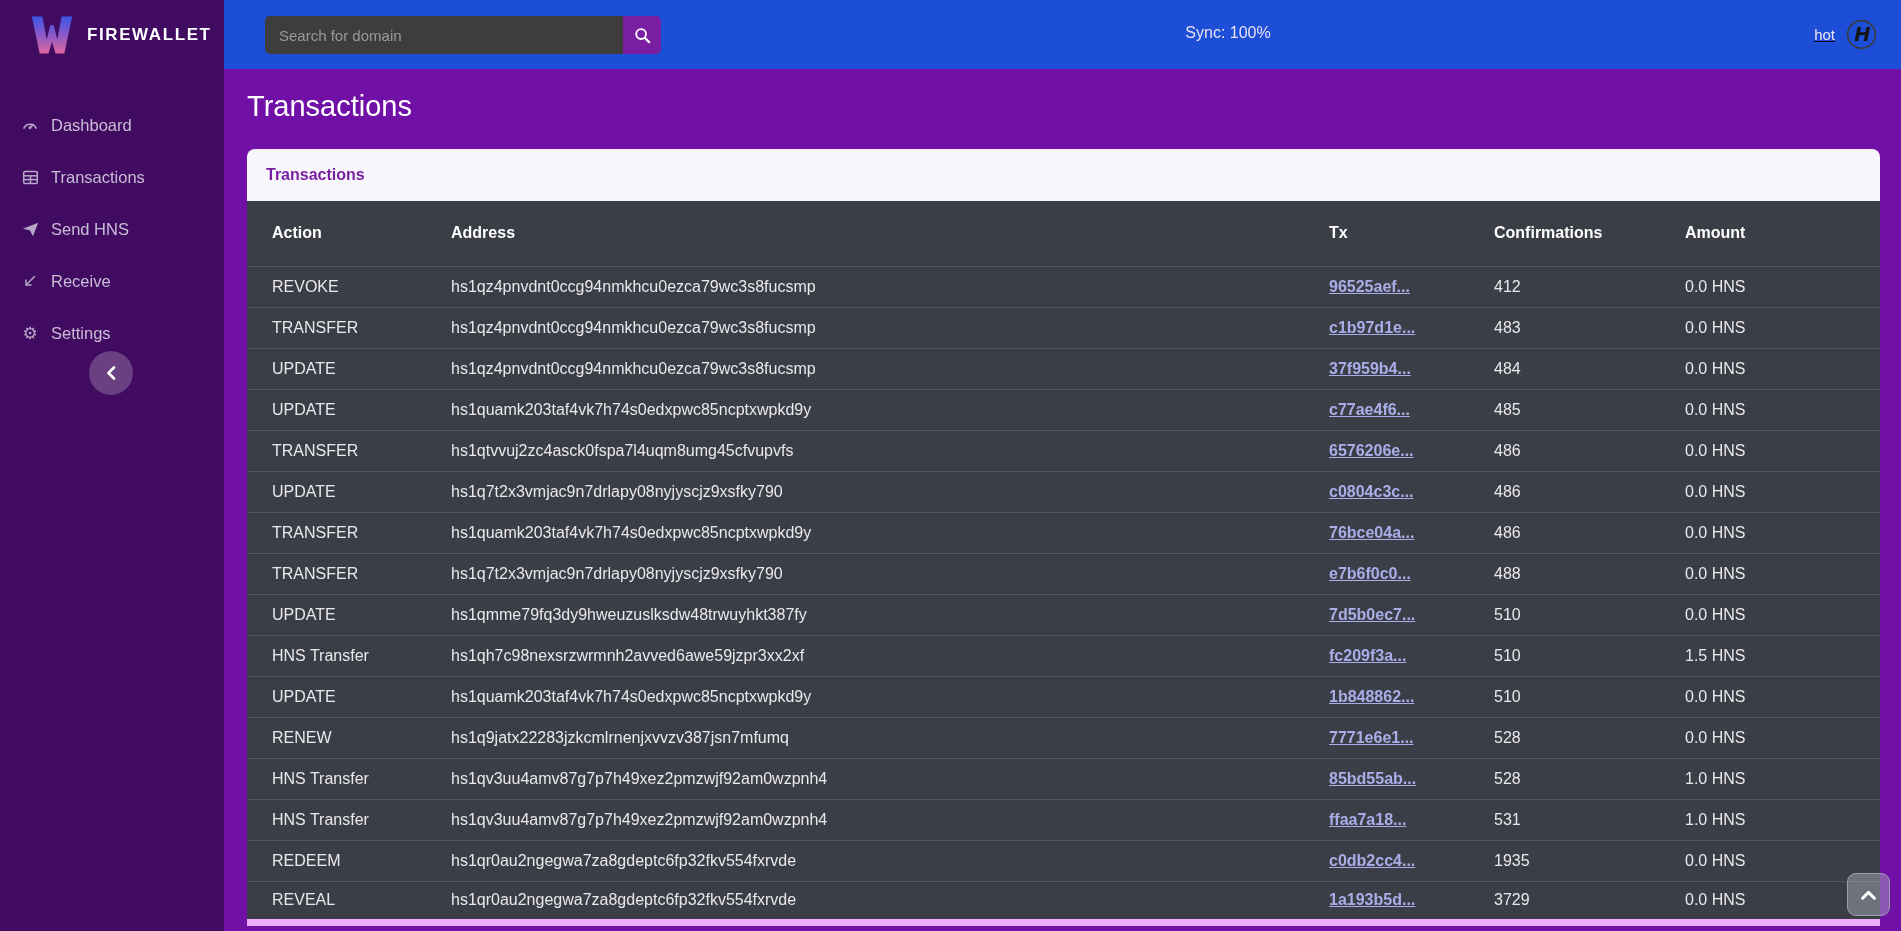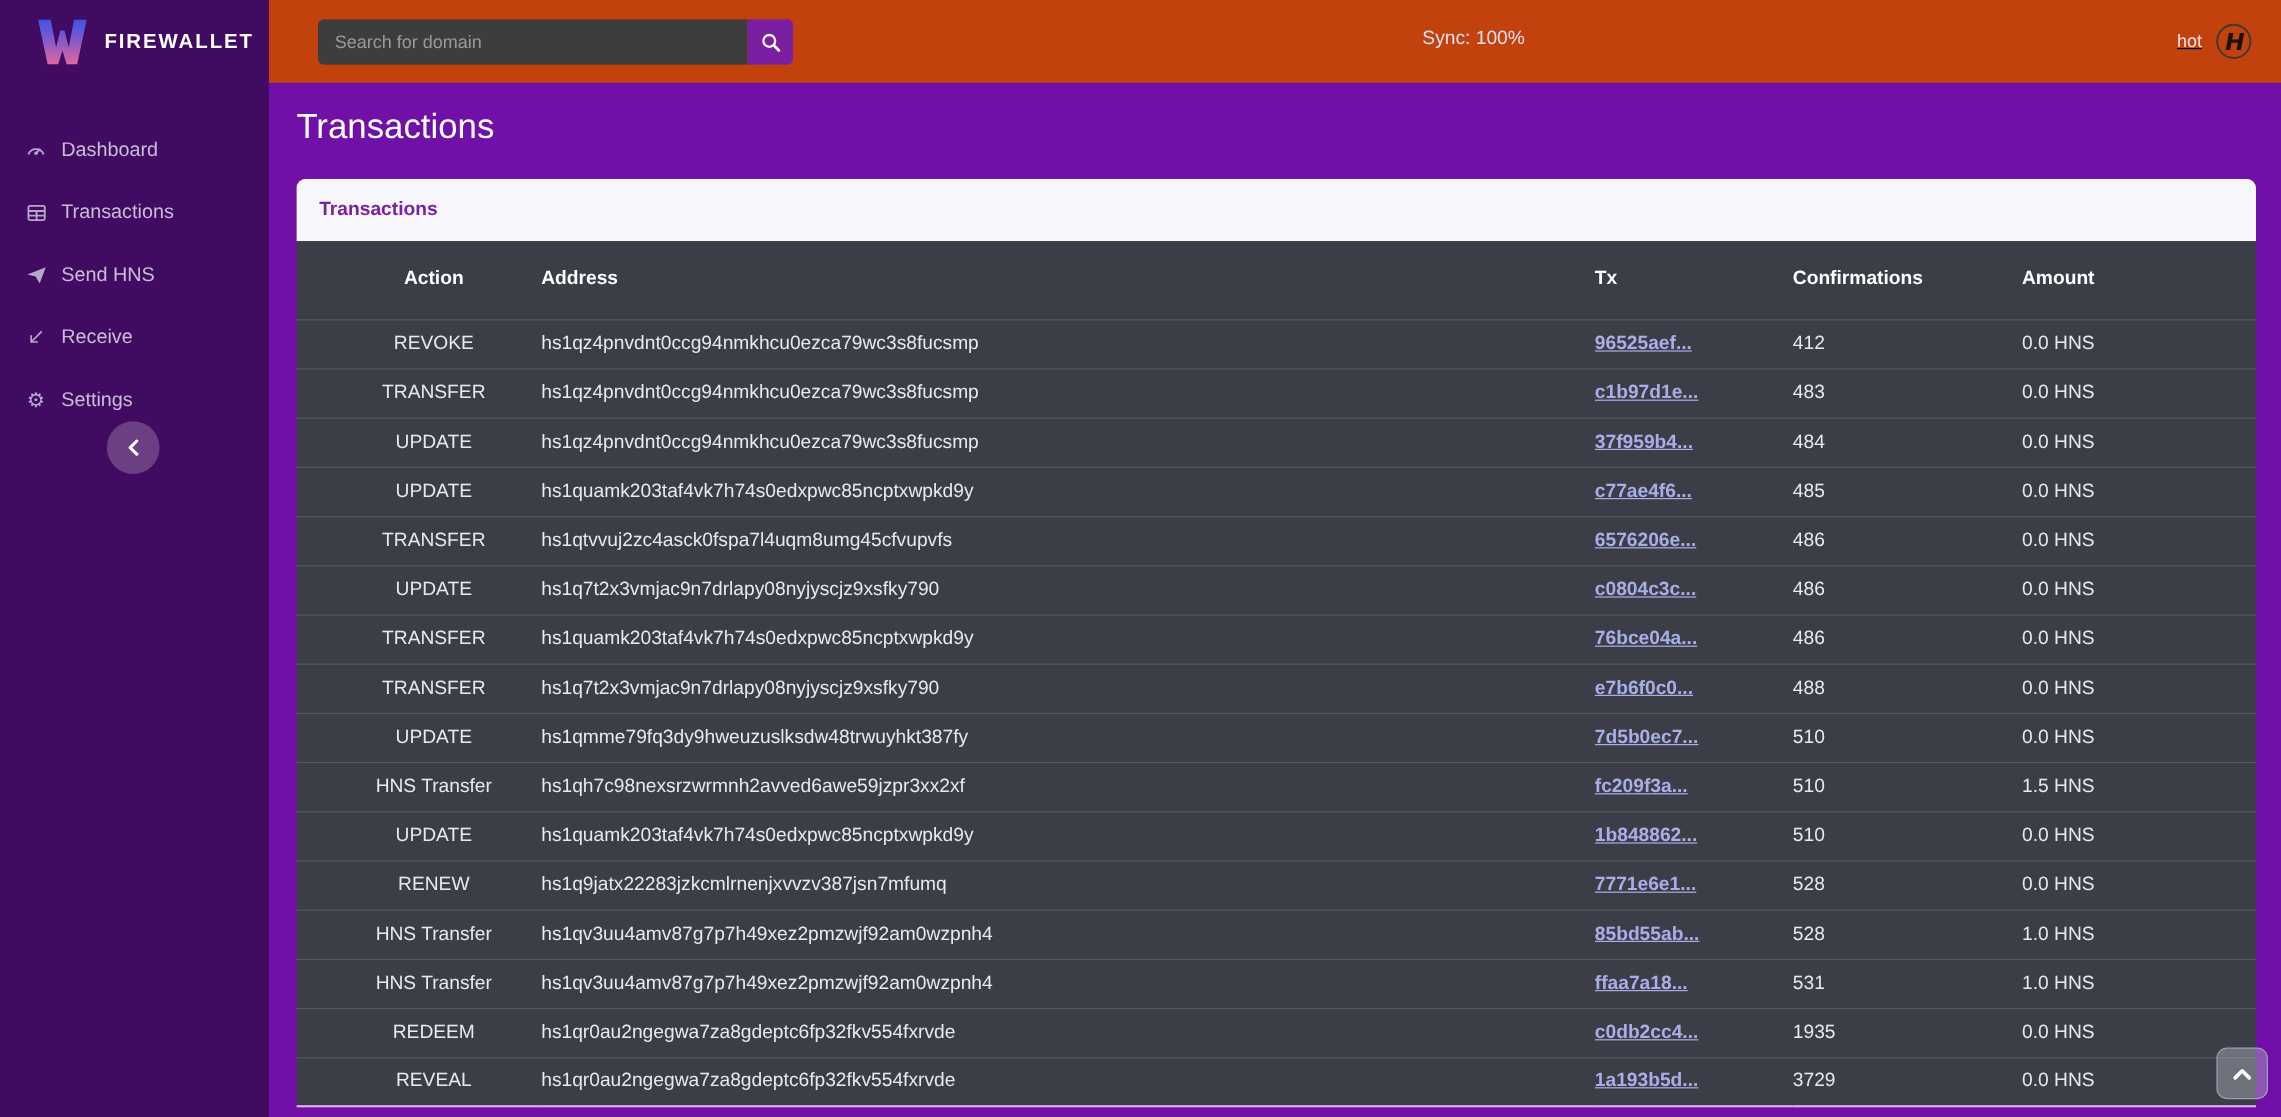--- a/index.html
+++ b/index.html
@@ -19,21 +19,21 @@
   .nav-item .nico { width:20px; height:20px; margin-right:11px;
     display:flex; align-items:center; justify-content:center; }
   .nico svg { stroke:#b6a8c9; fill:none; stroke-width:1.8; }
   .nico .filled { fill:#b6a8c9; stroke:none; }
   .collapse-btn { position:absolute; left:89px; top:351px; width:44px; height:44px;
     border-radius:50%; background:rgba(255,255,255,0.22); display:flex;
     align-items:center; justify-content:center; cursor:pointer; }
 
   
   .topbar { position:absolute; left:224px; top:0; width:1677px; height:69px;
-    background:#c2410c; z-index:20; }
+    background:#1d4ed8; z-index:20; }
   .searchbox { position:absolute; left:41px; top:16px; height:38px; width:396px;
     display:flex; border-radius:5px; overflow:hidden; }
   .search-input { width:358px; height:38px; background:#3d3d3d; border:none;
     outline:none; color:#d6d6d6; font-size:15px; padding:0 14px;
     font-family:"Liberation Sans", sans-serif; }
   .search-input::placeholder { color:#9a9a9a; }
   .search-btn { width:38px; height:38px; background:#7b1fa2; border:none;
     display:flex; align-items:center; justify-content:center; cursor:pointer; }
   .sync { position:absolute; left:1004px; top:0; height:65px; display:flex;
     align-items:center; transform:translateX(-50%); color:#e9e0f1; font-size:16px; }
@@ -51,22 +51,22 @@
     overflow:hidden; }
   .card-header { background:#f7f7fb; height:52px; display:flex; align-items:center;
     padding-left:19px; }
   .card-title { color:#7b1fa2; font-weight:bold; font-size:16px; }
   .tbl { width:1633px; border-collapse:collapse; background:#3b3e46;
     table-layout:fixed; }
   .tbl th { color:#ffffff; font-size:16px; font-weight:bold; text-align:left;
     height:65px; vertical-align:middle; }
   .tbl td { color:#e9e9ec; font-size:16px; height:41px; vertical-align:middle;
     border-top:1px solid #54575f; white-space:nowrap; overflow:hidden; }
-  .tbl tr:last-child td { border-bottom:2px solid #f0abfc; }
-  .tbl th:first-child, .tbl td:first-child { padding-left:25px;text-align:center; }
+  .tbl tr:last-child td { border-bottom:7px solid #f0abfc; }
+  .tbl th:first-child, .tbl td:first-child { padding-left:25px; }
   .tx-link { color:#a9aee8; text-decoration:underline; cursor:pointer;font-weight:bold; }
 
   
   .scrolltop { position:absolute; left:1847px; top:873px; width:43px; height:43px;
     border-radius:9px; background:rgba(173,178,190,0.45);
     border:1px solid #9aa0ac; display:flex; align-items:center;
     justify-content:center; cursor:pointer; z-index:40; }
 </style>
 </head>
 <body>

